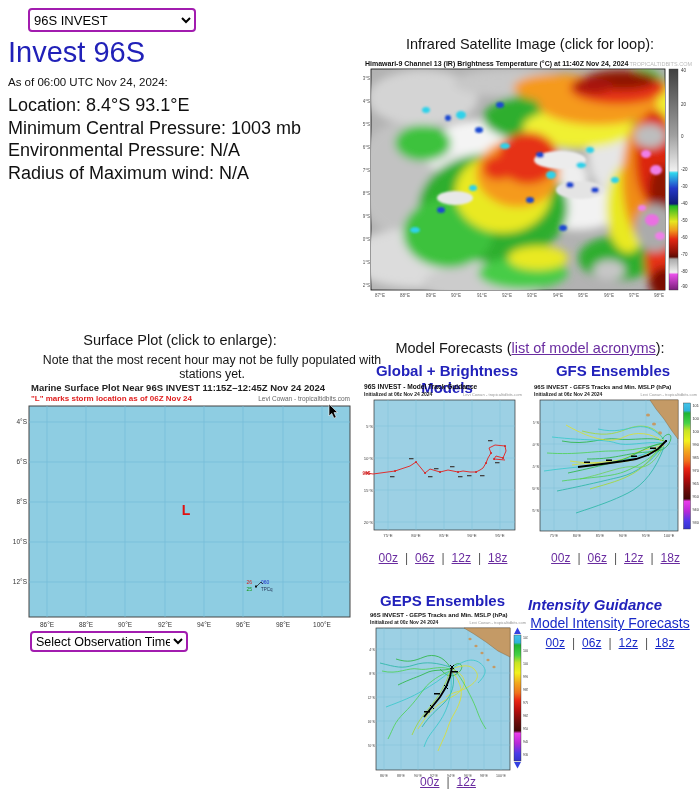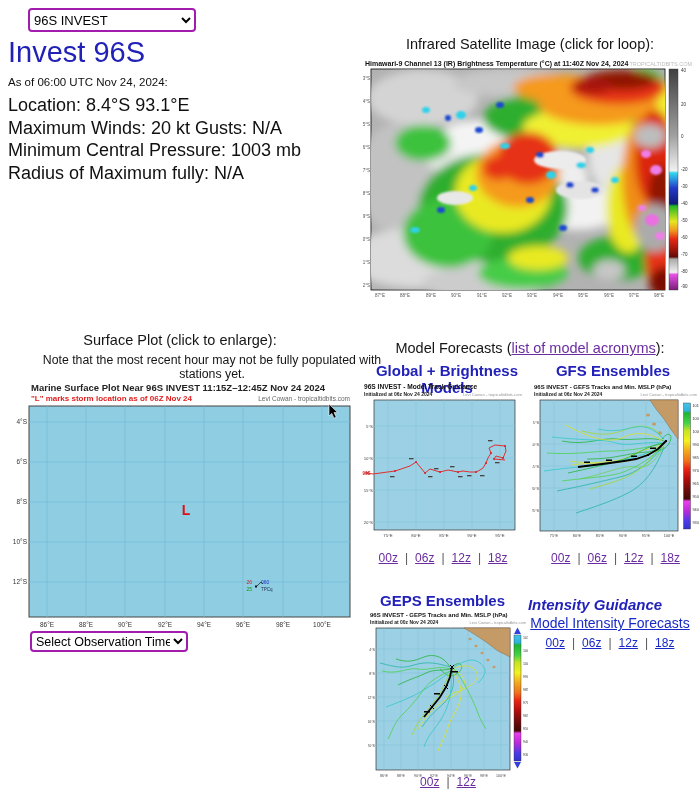--- a/index.html
+++ b/index.html
@@ -28,23 +28,23 @@
   <select style="width:168px;">
     <option>96S INVEST</option>
   </select>
 </div>
 
 <div class="abs page-title" style="left:8px;top:36px;">Invest 96S</div>
 <div class="abs asof" style="left:8px;top:76px;">As of 06:00 UTC Nov 24, 2024:</div>
 
 <div class="abs" style="left:8px;top:94px;">
   <div class="info-line">Location: 8.4°S 93.1°E</div>
-  <div class="info-line">Maximum Winds: 20 kt  Gusts: N/A</div>
   <div class="info-line">Minimum Central Pressure: 1003 mb</div>
-  <div class="info-line">Radius of Maximum fully: N/A</div>
+  <div class="info-line">Environmental Pressure: N/A</div>
+  <div class="info-line">Radius of Maximum wind: N/A</div>
 </div>
 
 <div class="abs sec-h" style="left:360px;top:36px;width:340px;">Infrared Satellite Image (click for loop):</div>
 
 <svg class="abs" style="left:363px;top:58px;" width="331" height="246" viewBox="0 0 331 246">
   <defs>
     <clipPath id="satclip">
         <rect x="8" y="11" width="294" height="221"></rect>
       </clipPath>
     <filter id="blur4" x="-20%" y="-20%" width="140%" height="140%">

